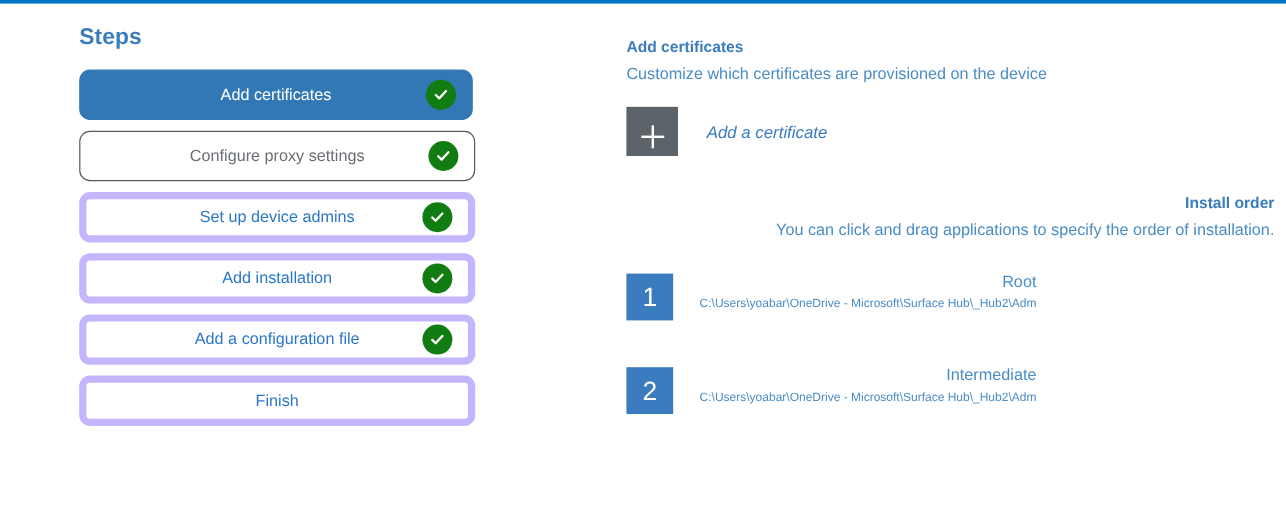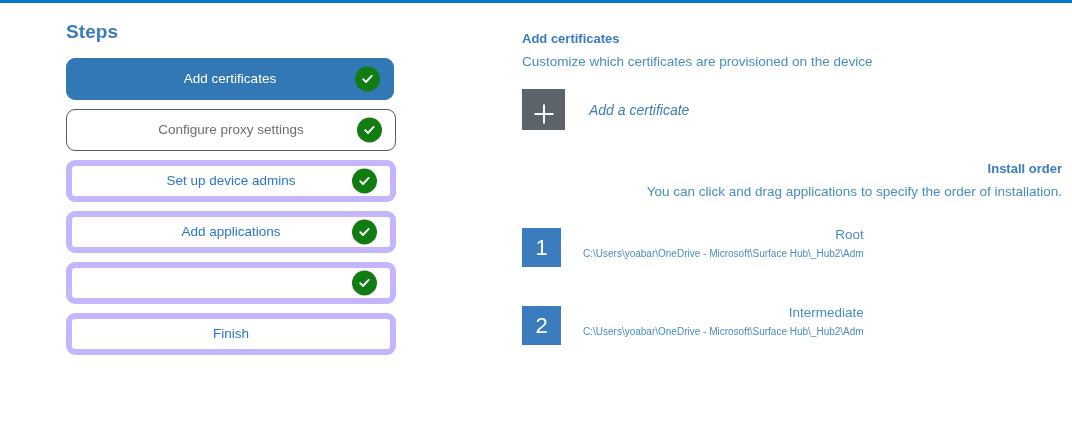--- a/index.html
+++ b/index.html
@@ -247,28 +247,29 @@
         </div>
         <div class="step v-blue">
           <span class="step-label">Set up device admins</span>
           <span class="step-check">
             <svg width="15" height="15" viewBox="0 0 15 15" aria-hidden="true">
               <path d="M3.2 7.7 L6.0 10.5 L11.7 4.4" fill="none" stroke="#ffffff" stroke-width="1.9" stroke-linecap="round" stroke-linejoin="round"></path>
             </svg>
           </span>
         </div>
         <div class="step v-blue">
-          <span class="step-label">Add applications</span>
+          <span class="step-label">Add installation</span>
           <span class="step-check">
             <svg width="15" height="15" viewBox="0 0 15 15" aria-hidden="true">
               <path d="M3.2 7.7 L6.0 10.5 L11.7 4.4" fill="none" stroke="#ffffff" stroke-width="1.9" stroke-linecap="round" stroke-linejoin="round"></path>
             </svg>
           </span>
         </div>
         <div class="step v-blue">
+          <span class="step-label">Add a configuration file</span>
           <span class="step-check">
             <svg width="15" height="15" viewBox="0 0 15 15" aria-hidden="true">
               <path d="M3.2 7.7 L6.0 10.5 L11.7 4.4" fill="none" stroke="#ffffff" stroke-width="1.9" stroke-linecap="round" stroke-linejoin="round"></path>
             </svg>
           </span>
         </div>
         <div class="step v-blue">
           <span class="step-label">Finish</span>
         </div>
       </div>

